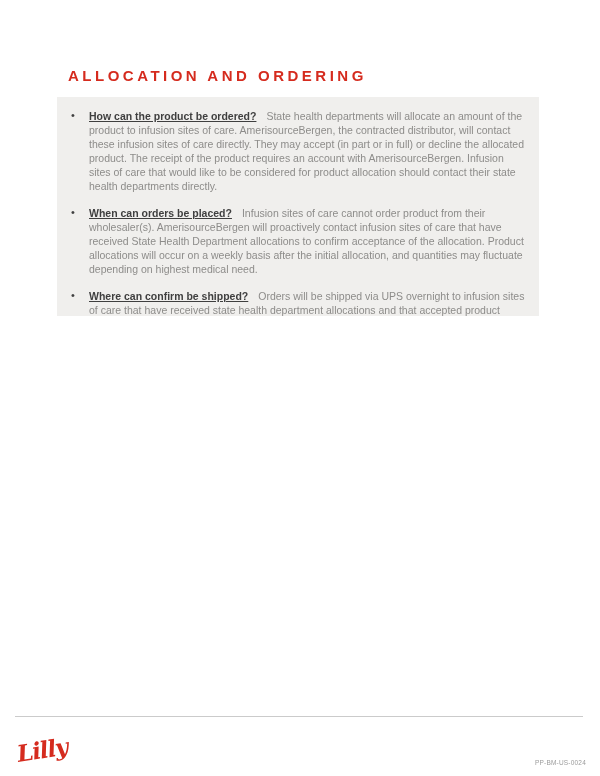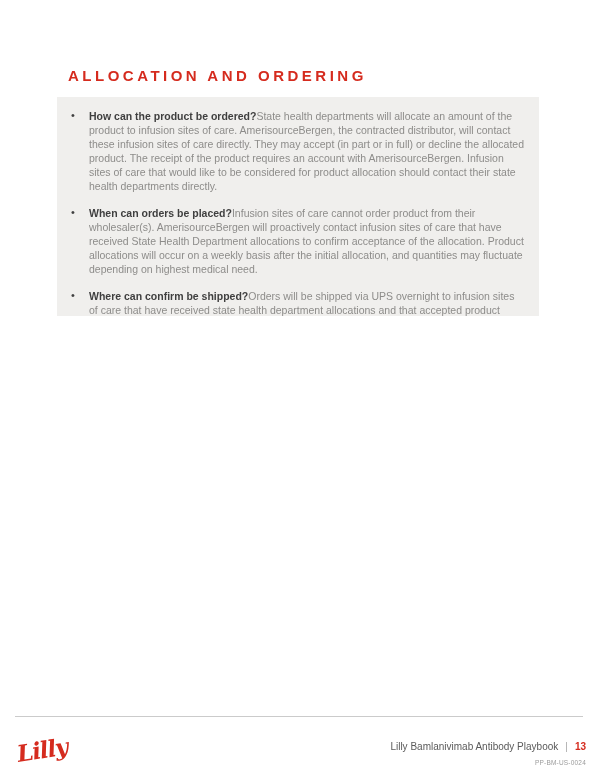--- a/index.html
+++ b/index.html
@@ -52,21 +52,22 @@
     position: absolute;
     left: 14px;
     top: -1px;
     color: #3F3F3F;
     font-size: 11px;
   }
 
   .question {
     font-weight: bold;
     color: #3F3F3F;
-    margin-right: 0;
+    margin-right: 10px;
+    text-decoration: underline;
   }
 
   .footer-rule {
     position: absolute;
     left: 15px;
     top: 716px;
     width: 568px;
     height: 0;
     border-top: 1px solid #CBCBCB;
   }
@@ -138,19 +139,16 @@
         <span class="bullet-marker">•</span><span class="question">Where can confirm be shipped?</span><span class="answer">Orders will be shipped via UPS overnight to infusion sites of care that have received state health department allocations and that accepted product upon being contacted by AmerisourceBergen customer service.</span>
       </li>
 
     </ul>
   </div>
 
   <div class="footer-rule"></div>
 
   <div class="lilly-logo">Lilly</div>
 
-  <div class="footer-meta">
-    <span>Lilly Bamlanivimab Antibody Playbook</span><span class="footer-separator">|</span><span class="page-number">13</span>
-  </div>
 
   <div class="document-code">PP-BM-US-0024</div>
 
 </div>
 
 </body></html>

